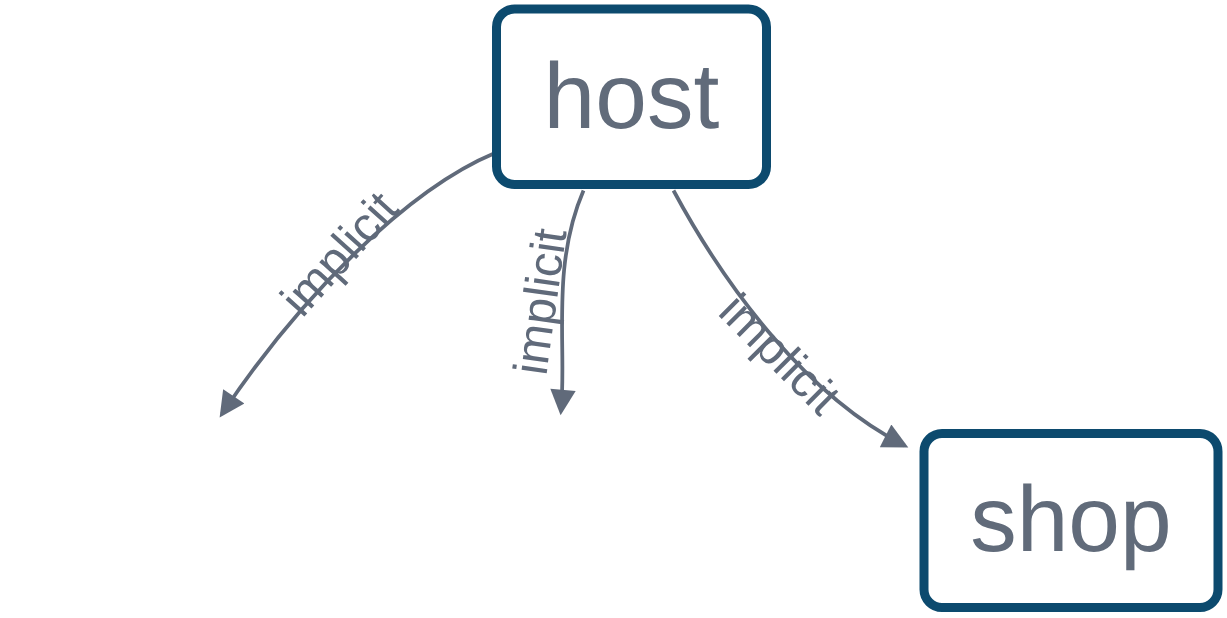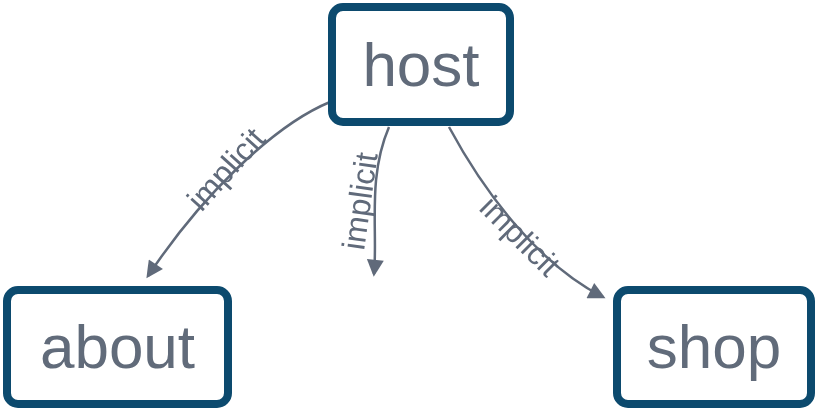--- a/index.html
+++ b/index.html
@@ -27,21 +27,21 @@
     stroke-width: 2.5px;
   }
   .edge-label {
     font-family: "Liberation Sans", sans-serif;
     font-size: 32px;
   }
   .node {
     position: absolute;
     box-sizing: border-box;
     background: #ffffff;
-    border: 8px solid #0c4a6e;
+    border: 6px solid #0c4a6e;
     border-radius: 15px;
     display: flex;
     align-items: center;
     justify-content: center;
   }
   .node-label {
     color: #616b7a;
     font-size: 62px;
     line-height: 1;
     white-space: nowrap;
@@ -69,22 +69,19 @@
 
     <text class="edge-label" transform="translate(226,169) rotate(-48)" text-anchor="middle" dominant-baseline="central" fill="#606a7a">implicit</text>
     <text class="edge-label" transform="translate(360,201) rotate(-82)" text-anchor="middle" dominant-baseline="central" fill="#606a7a">implicit</text>
     <text class="edge-label" transform="translate(520,236) rotate(45)" text-anchor="middle" dominant-baseline="central" fill="#606a7a">implicit</text>
   </svg>
 
   <div class="node node-host">
     <span class="node-label">host</span>
   </div>
 
-  <div class="node node-about">
-    <span class="node-label">about</span>
-  </div>
 
 
   <div class="node node-shop">
     <span class="node-label">shop</span>
   </div>
 
 </div>
 
 </body></html>

